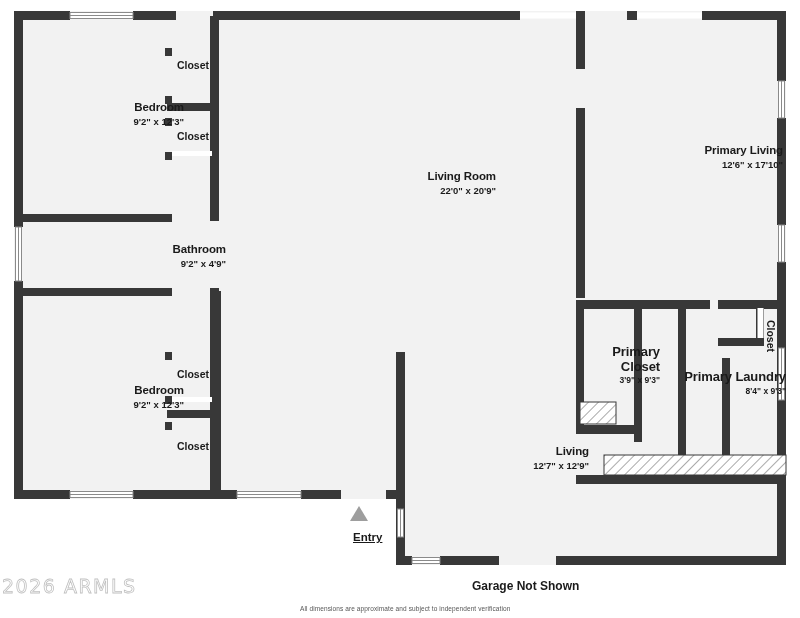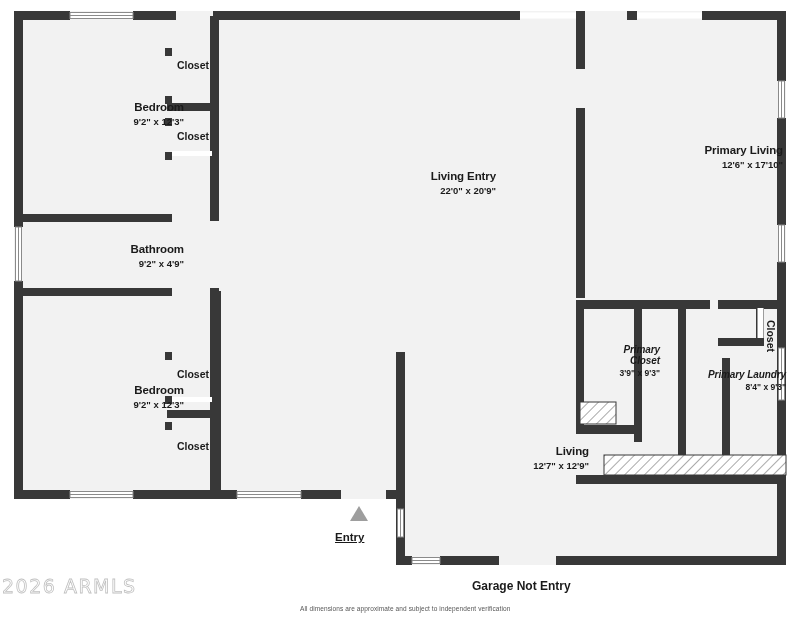--- a/index.html
+++ b/index.html
@@ -42,21 +42,21 @@
     white-space: nowrap;
     display: block;
   }
   .room-label .rl-dims {
     font-size: 9.5px;
     font-weight: bold;
     white-space: nowrap;
     display: block;
     margin-top: 1px;
   }
-  .room-label.small .rl-name { font-size: 10px; font-style: italic; }
+  .room-label.small .rl-name { font-size: 13px; }
   .room-label.small .rl-dims { font-size: 8.5px; }
   .closet-label {
     position: absolute;
     font-size: 10.5px;
     font-weight: bold;
     white-space: nowrap;
     text-align: center;
   }
   .entry-label {
     position: absolute;
@@ -257,32 +257,32 @@
     <g>
       <polygon points="359,506 368,521 350,521" fill="#9e9e9e"></polygon>
     </g>
   </svg>
 
   <div class="room-label" style="left:0px; top:101px; width:184px;">
     <span class="rl-name">Bedroom</span>
     <span class="rl-dims">9'2" x 12'3"</span>
   </div>
 
-  <div class="room-label" style="left:0px; top:243px; width:184px;">
+  <div class="room-label" style="left:0px; top:243px; width:184px;padding-left:42px;">
     <span class="rl-name">Bathroom</span>
     <span class="rl-dims">9'2" x 4'9"</span>
   </div>
 
   <div class="room-label" style="left:0px; top:384px; width:184px;">
     <span class="rl-name">Bedroom</span>
     <span class="rl-dims">9'2" x 12'3"</span>
   </div>
 
   <div class="room-label" style="left:296px; top:170px; width:200px;">
-    <span class="rl-name">Living Entry</span>
+    <span class="rl-name">Living Room</span>
     <span class="rl-dims">22'0" x 20'9"</span>
   </div>
 
 
   <div class="room-label" style="left:389px; top:445px; width:200px;">
     <span class="rl-name">Living</span>
     <span class="rl-dims">12'7" x 12'9"</span>
   </div>
 
   <div class="room-label" style="left:583px; top:144px; width:200px;">
@@ -301,21 +301,21 @@
     <span class="rl-dims">8'4" x 9'3"</span>
   </div>
 
 
   <div class="closet-label" style="left:168px; top:59px; width:50px;">Closet</div>
   <div class="closet-label" style="left:168px; top:130px; width:50px;">Closet</div>
   <div class="closet-label" style="left:168px; top:368px; width:50px;">Closet</div>
   <div class="closet-label" style="left:168px; top:440px; width:50px;">Closet</div>
   <div class="closet-label" style="left:746px; top:330px; width:50px; transform:rotate(90deg); transform-origin:center center;">Closet</div>
 
-  <div class="entry-label" style="left:335px; top:531px;text-decoration:underline;">Entry</div>
-
-  <div class="garage-note" style="left:472px; top:579px;">Garage Not Entry</div>
+  <div class="entry-label" style="left:353px; top:531px;text-decoration:underline;">Entry</div>
+
+  <div class="garage-note" style="left:472px; top:579px;">Garage Not Shown</div>
 
   <div class="disclaimer" style="left:300px; top:605px;">All dimensions are approximate and subject to independent verification</div>
 
   <div class="watermark" style="left:2px; top:575px;">2026 ARMLS</div>
 
 </div>
 
 </body></html>

